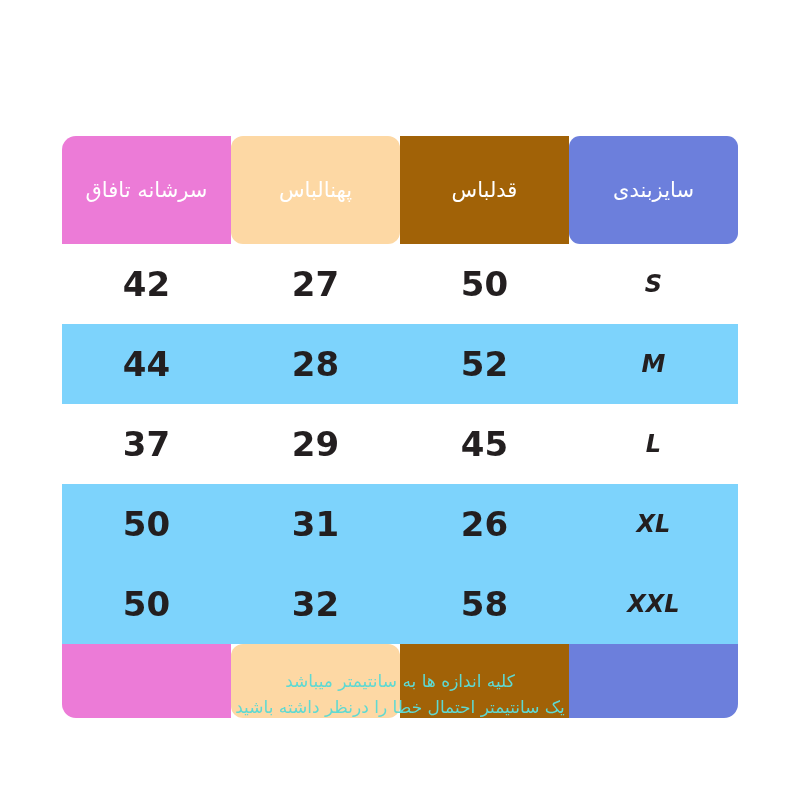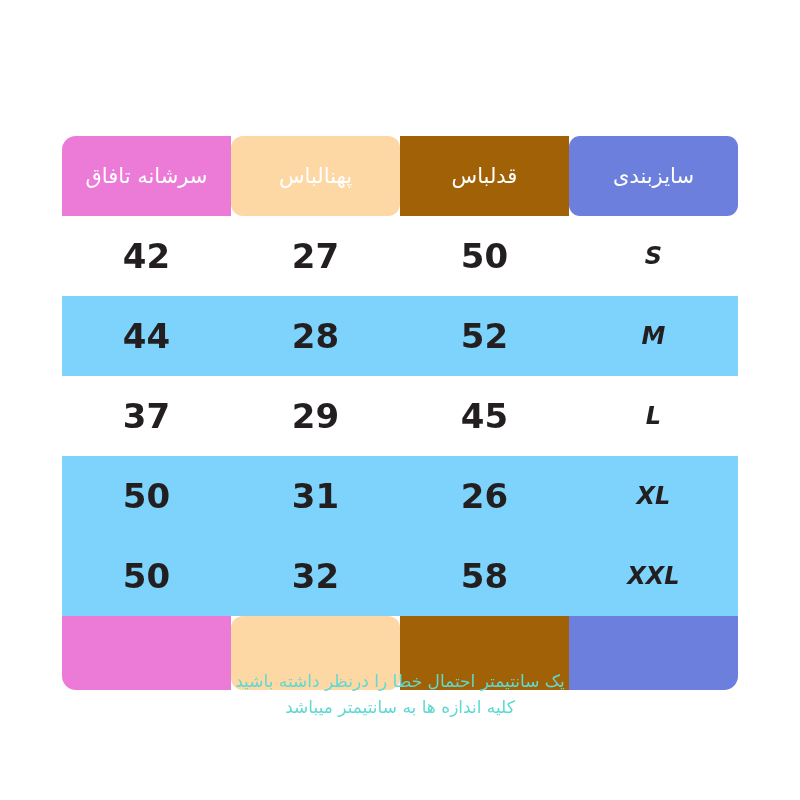--- a/index.html
+++ b/index.html
@@ -34,21 +34,21 @@
   table.size-table td,
   table.size-table th {
     padding: 0;
     margin: 0;
     border: none;
     text-align: center;
     vertical-align: middle;
   }
   
   tr.head-row td {
-    height: 80px;
+    height: 108px;
     font-size: 21px;
     font-weight: normal;
     color: #ffffff;
     letter-spacing: 0px;
   }
   .col-sizename { background: #6c7fdc; }
   .col-length   { background: #a16207; }
   .col-width    { background: #fdd8a4; border-radius: 12px; }
   .col-shoulder { background: #ec7bd7; }
 
@@ -149,17 +149,17 @@
           <td class="col-sizename"></td>
           <td class="col-length"></td>
           <td class="col-width"></td>
           <td class="col-shoulder"></td>
         </tr>
       </tbody>
     </table>
   </div>
 
   <div class="notes">
+    <div class="note-line">کلیه اندازه ها به سانتیمتر میباشد</div>
     <div class="note-line">یک سانتیمتر احتمال خطا را درنظر داشته باشید</div>
-    <div class="note-line">کلیه اندازه ها به سانتیمتر میباشد</div>
   </div>
 
 </div>
 
 </body></html>

